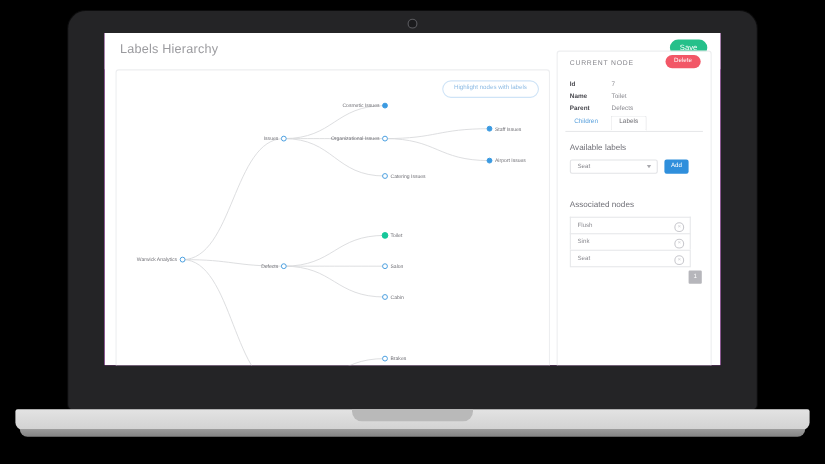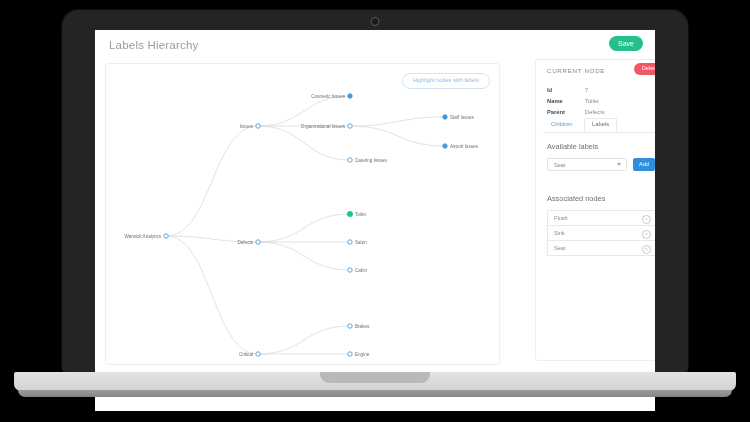--- a/index.html
+++ b/index.html
@@ -12,21 +12,21 @@
     position:absolute;left:62px;top:10px;width:626px;height:362px;
     background:#242426;border-radius:16px 16px 4px 4px;
     box-shadow:0 0 0 1px #0c0c0d;
   }
   .webcam{
     position:absolute;left:50%;top:7px;transform:translateX(-50%);
     width:7px;height:7px;border-radius:50%;
     border:1px solid #5a5a5e;background:#1b1b1d;
   }
   .screen{
-    position:absolute;left:33px;top:20px;width:560px;height:381px;
+    position:absolute;left:33px;top:20px;width:560px;height:302px;
     background:#a21caf;overflow:hidden;
   }
   .laptop-base{
     position:absolute;left:14px;top:372px;width:722px;height:19px;
     background:linear-gradient(#e3e3e3,#d2d2d2);
     border-radius:2px 2px 7px 7px;
   }
   .laptop-notch{
     position:absolute;left:50%;top:372px;transform:translateX(-50%);
     width:110px;height:11px;background:#b9b9b9;
@@ -69,22 +69,22 @@
     white-space:nowrap;
   }
   .graph-svg{position:absolute;left:0;top:0;}
   .node-label{
     font-size:4.6px;fill:#707076;
     font-family:"Liberation Sans", sans-serif;
   }
 
   
   .side-panel{
-    position:absolute;left:411px;top:29px;width:139px;height:300px;
-    background:#fff;border:1px solid #edeef0;border-radius:3px;margin-left:29px;
+    position:absolute;left:411px;top:16px;width:139px;height:300px;
+    background:#fff;border:1px solid #edeef0;border-radius:3px;
   }
   .panel-head{position:relative;height:22px;}
   .panel-title{
     position:absolute;left:11px;top:7px;
     font-size:6.2px;color:#86868c;letter-spacing:.7px;
   }
   .delete-btn{
     position:absolute;right:9px;top:3px;
     background:#f25767;color:#fff;border:none;border-radius:8px;
     font-size:5.6px;padding:3px 8px;line-height:1;

